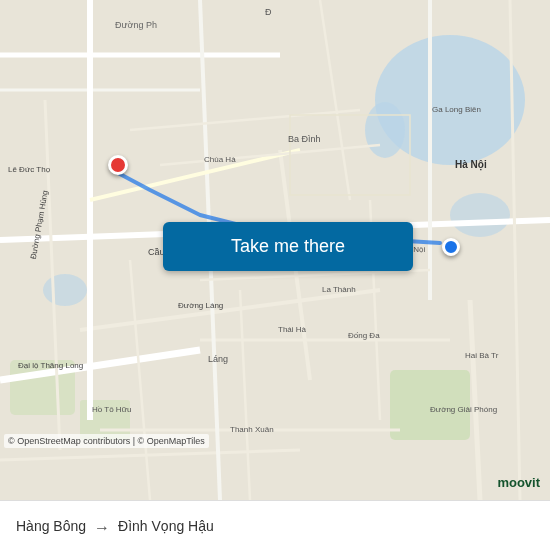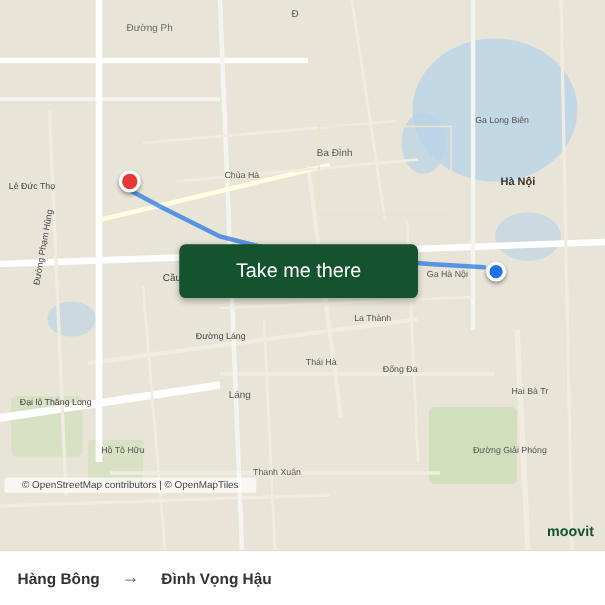--- a/index.html
+++ b/index.html
@@ -35,39 +35,39 @@
       display: flex;
       align-items: center;
       justify-content: space-between;
       padding: 0 16px;
       border-top: 1px solid #ddd;
     }
 
     .route-info {
       display: flex;
       align-items: center;
-      gap: 20px;
+      gap: 8px;
       font-size: 14px;
-      font-weight: 700;
+      font-weight: 400;
       color: #333;
     }
 
     .arrow-icon {
       color: #555;
       font-size: 16px;
     }
 
     
     .take-me-there-btn {
       position: absolute;
       top: 222px;
       left: 163px;
-      width: 217px;
+      width: 250px;
       height: 49px;
-      background-color: #14532d;
+      background-color: #0369a1;
       color: white;
       border: none;
       border-radius: 6px;
       font-size: 18px;
       font-weight: 500;
       cursor: pointer;
       display: flex;
       align-items: center;
       justify-content: center;
       box-shadow: 0 2px 6px rgba(0,0,0,0.3);
@@ -84,21 +84,21 @@
     }
 
     
     .attribution {
       position: absolute;
       bottom: 52px;
       left: 4px;
       font-size: 9px;
       color: #444;
       background: rgba(255,255,255,0.7);
-      padding: 2px 16px;
+      padding: 2px 4px;
       border-radius: 2px;
     }
 
     
     .marker-dest {
       position: absolute;
       top: 238px;
       right: 90px;
       width: 18px;
       height: 18px;

